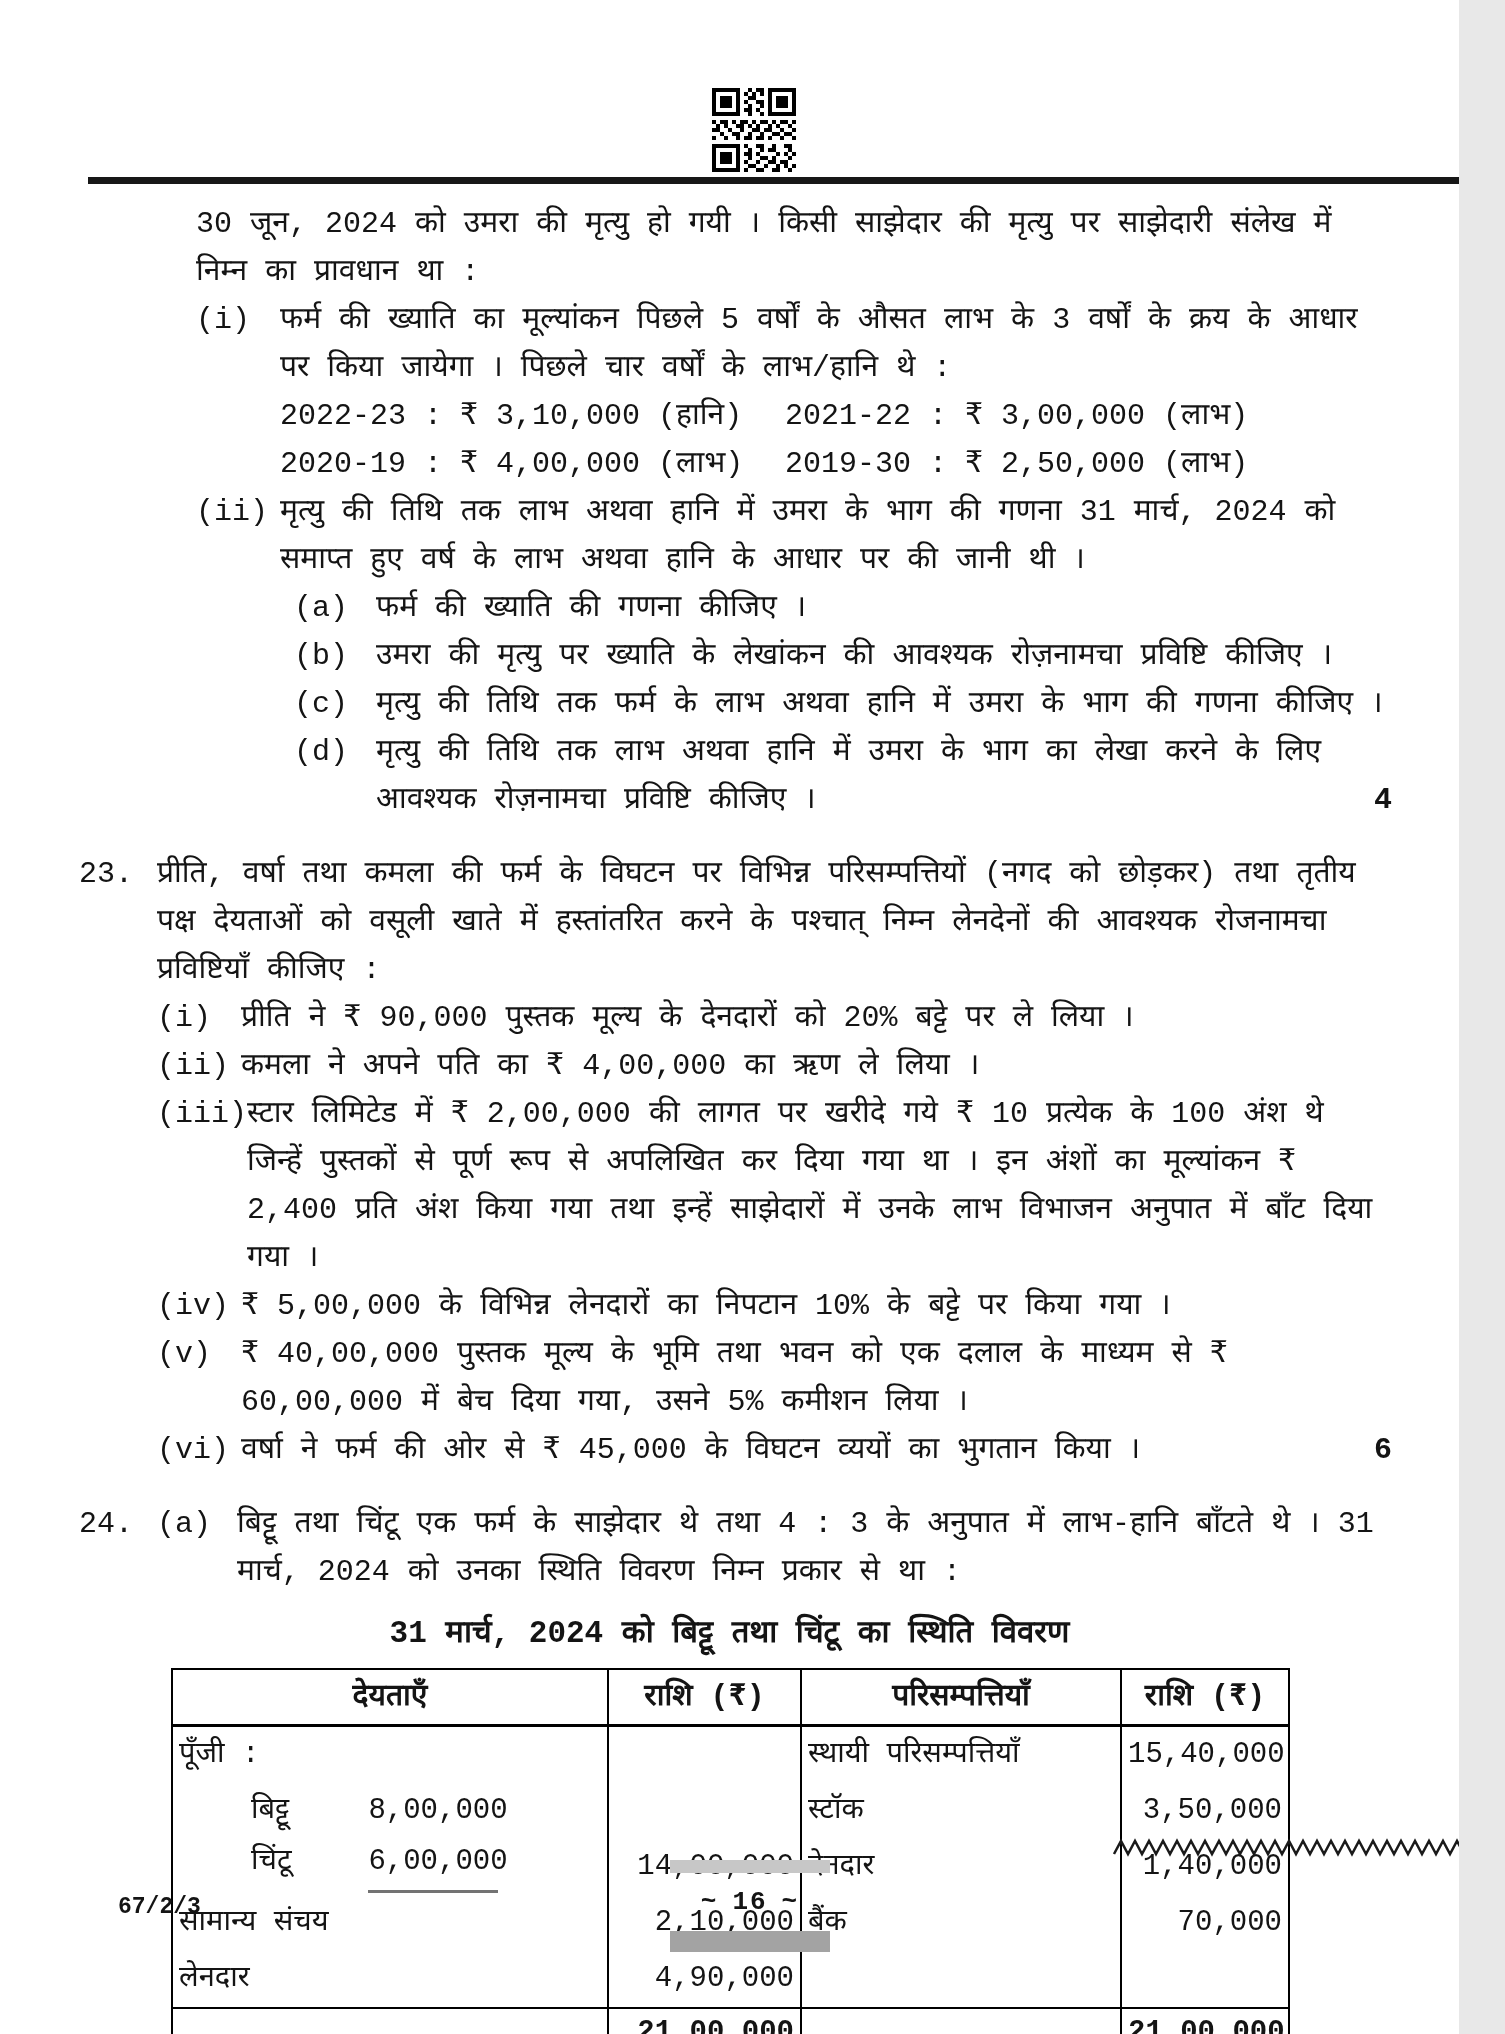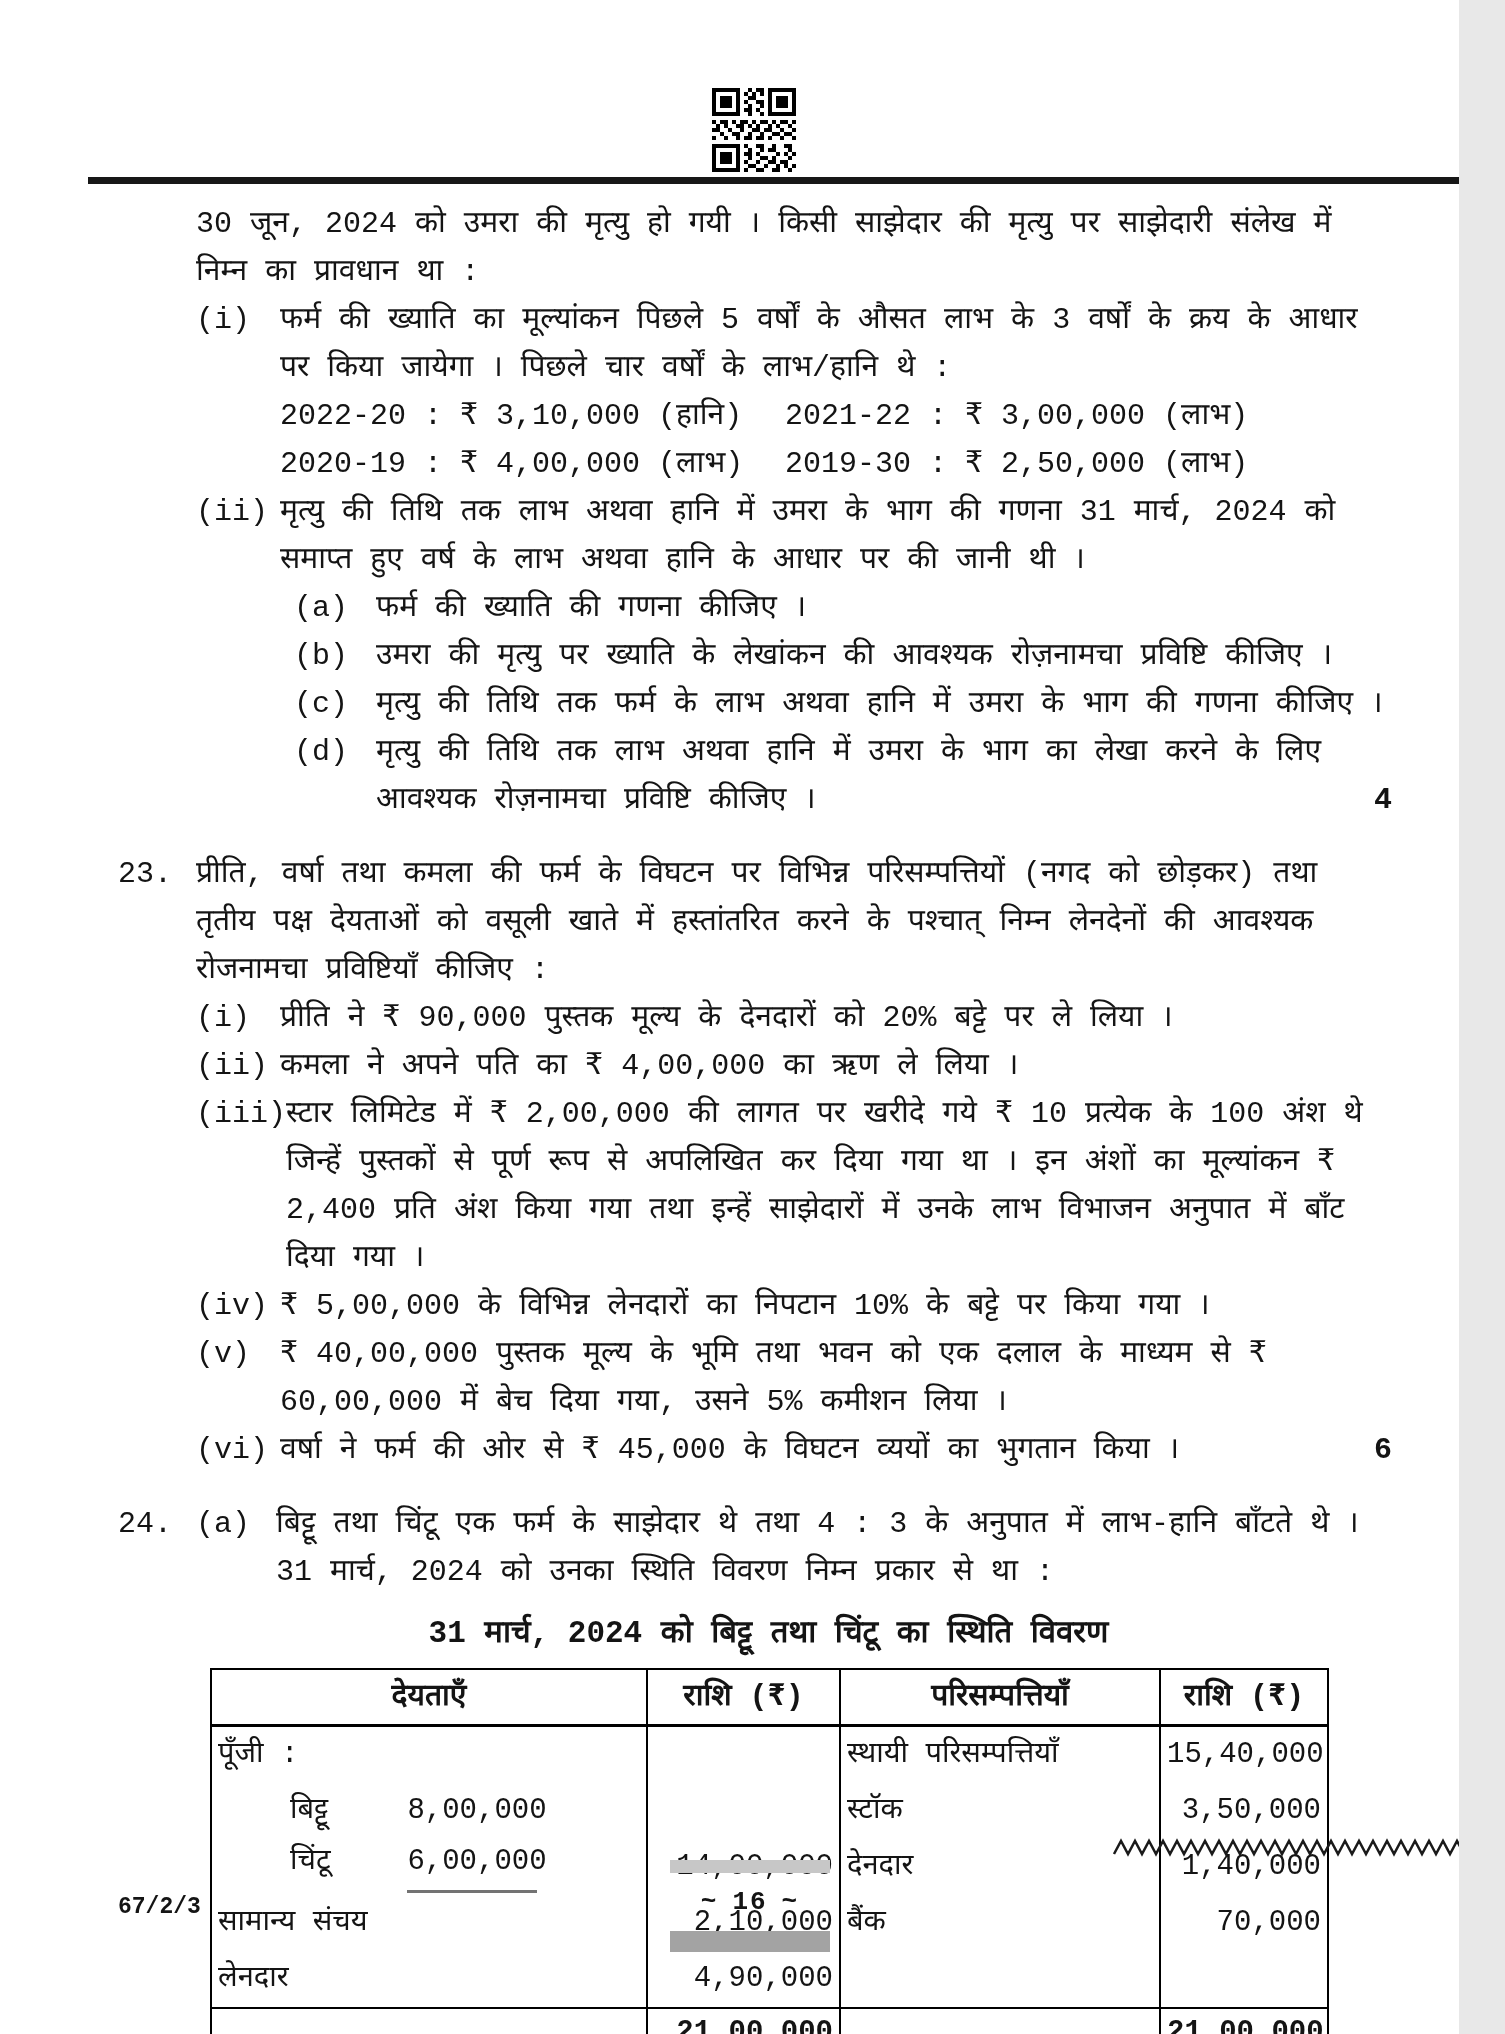--- a/index.html
+++ b/index.html
@@ -23,21 +23,21 @@
   .itext{flex:1;position:relative;}
   .ygrid{display:flex;}
   .ycol1{width:505px;}
   .subitems{margin-top:0;}
   .srow{display:flex;align-items:flex-start;}
   .smark{flex:0 0 82px;margin-left:14px;}
   .stext{flex:1;position:relative;}
   .marks{position:absolute;right:0;bottom:0;font-weight:bold;}
 
   
-  .qsec{margin-left:118px;margin-right:113px;margin-top:26px;}
+  .qsec{margin-left:79px;margin-right:113px;margin-top:26px;}
   .qrow{display:flex;align-items:flex-start;}
   .qnum{flex:0 0 78px;}
   .qpart{flex:0 0 80px;}
   .qintro{flex:1;}
   .qitems{margin-left:78px;}
   .q24text{flex:1;}
 
   
   .bstitle{margin-left:92px;width:1117px;text-align:center;font-weight:bold;margin-top:14px;font-size:31px;}
   .tablewrap{position:relative;margin-left:92px;width:1117px;margin-top:10px;}
@@ -105,21 +105,21 @@
   <div class="main">
 
     <section class="q22">
       <p class="para">30 जून, 2024 को उमरा की मृत्यु हो गयी । किसी साझेदार की मृत्यु पर साझेदारी संलेख में निम्न का प्रावधान था :</p>
 
       <div class="irow">
         <span class="imark">(i)</span>
         <div class="itext">
           <span>फर्म की ख्याति का मूल्यांकन पिछले 5 वर्षों के औसत लाभ के 3 वर्षों के क्रय के आधार पर किया जायेगा । पिछले चार वर्षों के लाभ/हानि थे :</span>
           <div class="ygrid">
-            <span class="ycol1">2022-20 : ₹ 3,10,000 (हानि)</span>
+            <span class="ycol1">2022-23 : ₹ 3,10,000 (हानि)</span>
             <span>2021-22 : ₹ 3,00,000 (लाभ)</span>
           </div>
           <div class="ygrid">
             <span class="ycol1">2020-19 : ₹ 4,00,000 (लाभ)</span>
             <span>2019-30 : ₹ 2,50,000 (लाभ)</span>
           </div>
         </div>
       </div>
 
       <div class="irow">

